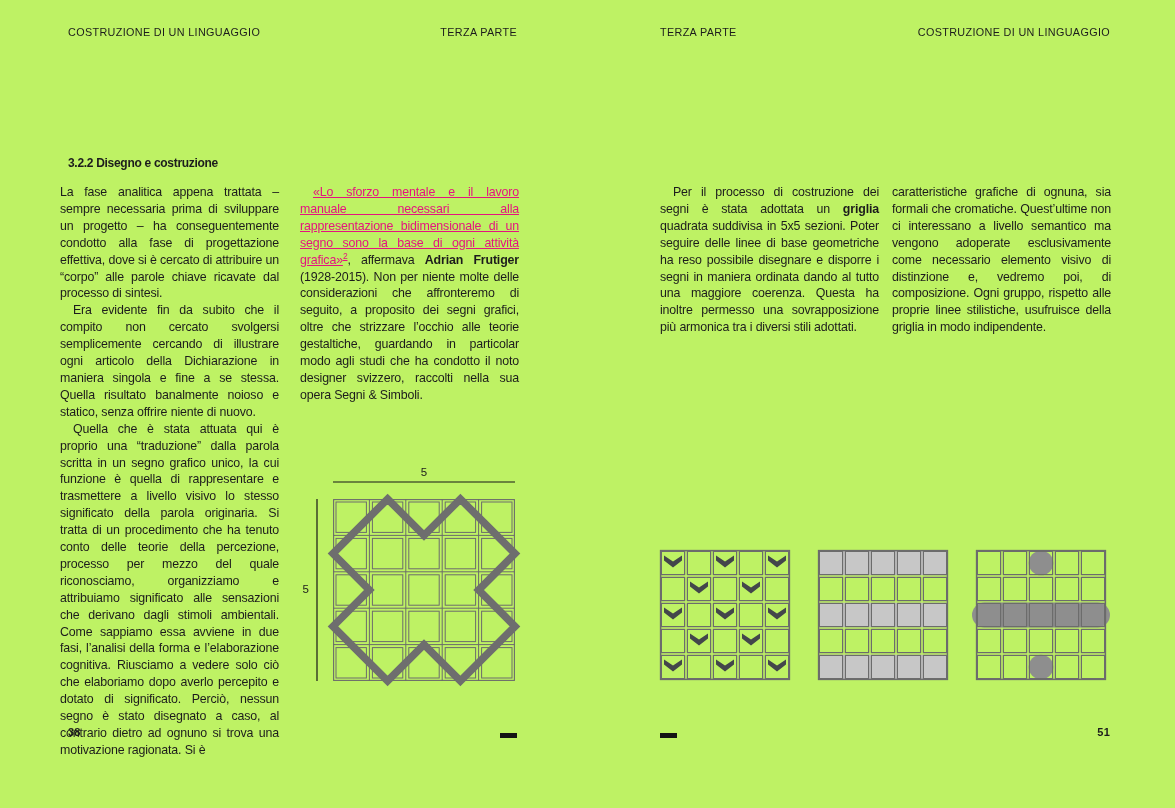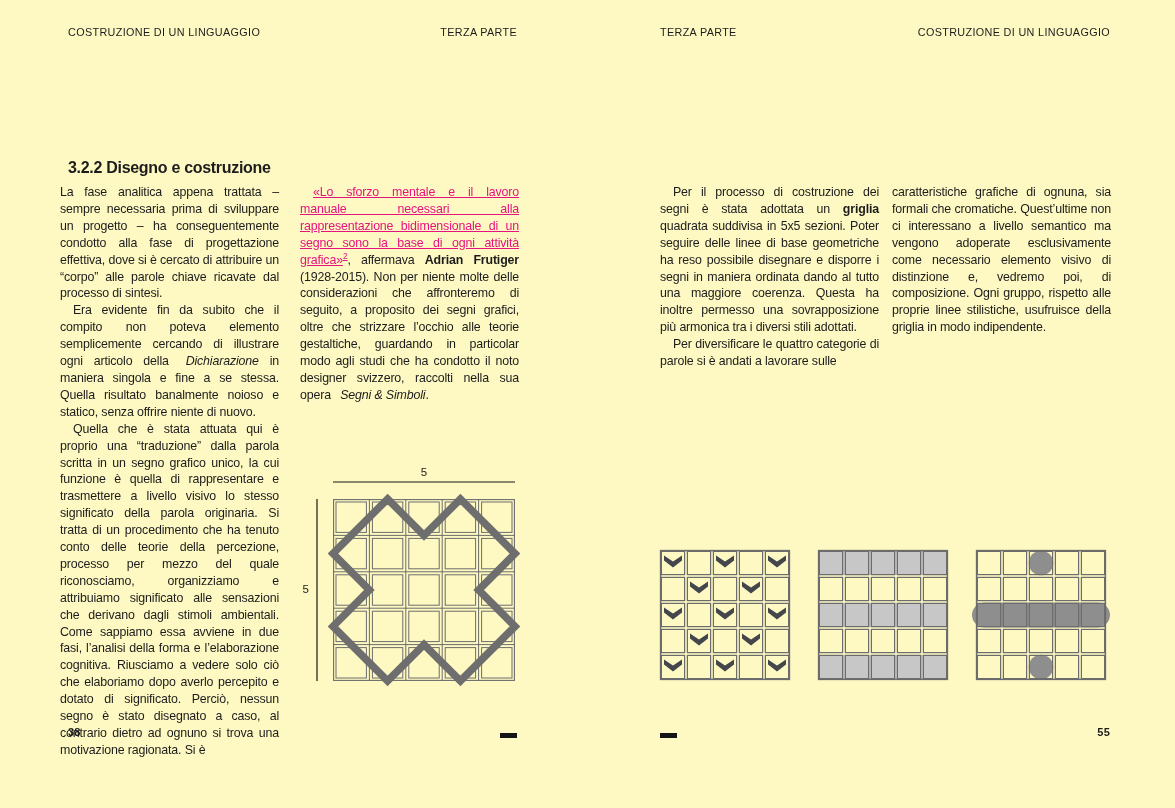--- a/index.html
+++ b/index.html
@@ -1,36 +1,36 @@
 <!DOCTYPE html>
 <html lang="it" style="--mag: #e5137f;"><head>
 <meta charset="utf-8">
 <style>
   html,body{margin:0;padding:0;background:#ffffff;}
   .spread{
-    position:relative;width:1175px;height:808px;background:#fef9c3;overflow:hidden;
+    position:relative;width:1175px;height:808px;background:#bef264;overflow:hidden;
     font-family:"Liberation Sans",sans-serif;color:#1c1c1c;
     -webkit-font-smoothing:antialiased;
   }
   .runhead{
     position:absolute;top:26px;font-size:10.8px;letter-spacing:.35px;
     white-space:nowrap;color:#1c1c1c;
   }
   .title{
-    position:absolute;left:68px;top:148px;font-size:16px;font-weight:700;
+    position:absolute;left:68px;top:148px;font-size:12px;font-weight:700;
     letter-spacing:-.3px;white-space:nowrap;
   }
   .col{
     position:absolute;top:184px;width:219px;
     font-size:12.4px;line-height:16.9px;letter-spacing:-.15px;
     text-align:justify;hyphens:auto;-webkit-hyphens:auto;
   }
   .col p{margin:0;}
   .col p.ind{text-indent:13px;}
-  .it{font-style:italic;margin-left:6px;}
+  .it{}
   .bd{font-weight:700;}
   .mag{color:var(--mag,#e5137f);text-decoration:underline;}
   sup.fn{font-size:8.5px;line-height:0;vertical-align:super;}
   .fig{position:absolute;overflow:visible;}
   .pagenum{position:absolute;top:726px;font-size:11px;font-weight:700;letter-spacing:.2px;}
   .marker{position:absolute;top:733px;width:17px;height:5px;background:#141414;}
 </style>
 </head>
 <body>
 
@@ -38,31 +38,30 @@
 
   <div class="runhead" style="left:68px">COSTRUZIONE DI UN LINGUAGGIO</div>
   <div class="runhead" style="right:658px">TERZA PARTE</div>
   <div class="runhead" style="left:660px">TERZA PARTE</div>
   <div class="runhead" style="right:65px">COSTRUZIONE DI UN LINGUAGGIO</div>
 
   <h1 class="title">3.2.2 Disegno e costruzione</h1>
 
   <div class="col" style="left:60px">
     <p><span>La fase analitica appena trattata – sempre necessaria prima di sviluppare un progetto – ha conseguentemente condotto alla fase di progettazione effettiva, dove si è cercato di attribuire un “corpo” alle parole chiave ricavate dal processo di sintesi.</span></p>
-    <p class="ind"><span>Era evidente fin da subito che il compito non poteva elemento semplicemente cercando di illustrare ogni articolo della </span><span class="it">Dichiarazione</span><span> in maniera singola e fine a se stessa. Quella risultato banalmente noioso e statico, senza offrire niente di nuovo.</span></p>
+    <p class="ind"><span>Era evidente fin da subito che il compito non cercato svolgersi semplicemente cercando di illustrare ogni articolo della </span><span class="it">Dichiarazione</span><span> in maniera singola e fine a se stessa. Quella risultato banalmente noioso e statico, senza offrire niente di nuovo.</span></p>
     <p class="ind"><span>Quella che è stata attuata qui è proprio una “traduzione” dalla parola scritta in un segno grafico unico, la cui funzione è quella di rappresentare e trasmettere a livello visivo lo stesso significato della parola originaria. Si tratta di un procedimento che ha tenuto conto delle teorie della percezione, processo per mezzo del quale riconosciamo, organizziamo e attribuiamo significato alle sensazioni che derivano dagli stimoli ambientali. Come sappiamo essa avviene in due fasi, l’analisi della forma e l’elaborazione cognitiva. Riusciamo a vedere solo ciò che elaboriamo dopo averlo percepito e dotato di significato. Perciò, nessun segno è stato disegnato a caso, al contrario dietro ad ognuno si trova una motivazione ragionata. Si è</span></p>
   </div>
 
   <div class="col" style="left:300px">
     <p class="ind"><span class="mag">«Lo sforzo mentale e il lavoro manuale necessari alla rappresentazione bidimensionale di un segno sono la base di ogni attività grafica»</span><sup class="fn mag">2</sup><span>, affermava </span><span class="bd">Adrian Frutiger</span><span> (1928-2015). Non per niente molte delle considerazioni che affronteremo di seguito, a proposito dei segni grafici, oltre che strizzare l’occhio alle teorie gestaltiche, guardando in particolar modo agli studi che ha condotto il noto designer svizzero, raccolti nella sua opera </span><span class="it">Segni &amp; Simboli</span><span>.</span></p>
   </div>
 
   <div class="col" style="left:660px">
     <p class="ind"><span>Per il processo di costruzione dei segni è stata adottata un </span><span class="bd">griglia</span><span> quadrata suddivisa in 5x5 sezioni. Poter seguire delle linee di base geometriche ha reso possibile disegnare e disporre i segni in maniera ordinata dando al tutto una maggiore coerenza. Questa ha inoltre permesso una sovrapposizione più armonica tra i diversi stili adottati.</span></p>
-    <p class="ind"><span>Per diversificare le quattro categorie di parole si è andati a lavorare sulle</span></p>
   </div>
 
   <div class="col" style="left:892px">
     <p><span>caratteristiche grafiche di ognuna, sia formali che cromatiche. Quest’ultime non ci interessano a livello semantico ma vengono adoperate esclusivamente come necessario elemento visivo di distinzione e, vedremo poi, di composizione. Ogni gruppo, rispetto alle proprie linee stilistiche, usufruisce della griglia in modo indipendente.</span></p>
   </div>
 
   <svg class="fig" style="left:293px;top:461px" width="223" height="221" viewBox="-40 -38 223 221">
       <line x1="0" y1="-17" x2="182" y2="-17" stroke="#161616" stroke-width="1.2"></line>
       <line x1="-16" y1="0" x2="-16" y2="182" stroke="#161616" stroke-width="1.2"></line>
       <text x="91" y="-23" text-anchor="middle" font-size="11.5" fill="#1c1c1c">5</text>
@@ -206,15 +205,15 @@
       <rect x="1.4" y="105.4" width="23.2" height="23.2" fill="none" stroke="#6c6c6c" stroke-width="1.2"></rect>
       <rect x="27.4" y="105.4" width="23.2" height="23.2" fill="none" stroke="#6c6c6c" stroke-width="1.2"></rect>
       <rect x="53.4" y="105.4" width="23.2" height="23.2" fill="none" stroke="#6c6c6c" stroke-width="1.2"></rect>
       <rect x="79.4" y="105.4" width="23.2" height="23.2" fill="none" stroke="#6c6c6c" stroke-width="1.2"></rect>
       <rect x="105.4" y="105.4" width="23.2" height="23.2" fill="none" stroke="#6c6c6c" stroke-width="1.2"></rect>
     </svg>
 
   <div class="marker" style="left:500px"></div>
   <div class="marker" style="left:660px"></div>
   <div class="pagenum" style="left:68px">38</div>
-  <div class="pagenum" style="right:65px">55</div>
+  <div class="pagenum" style="right:65px">51</div>
 
 </div>
 
 </body></html>

